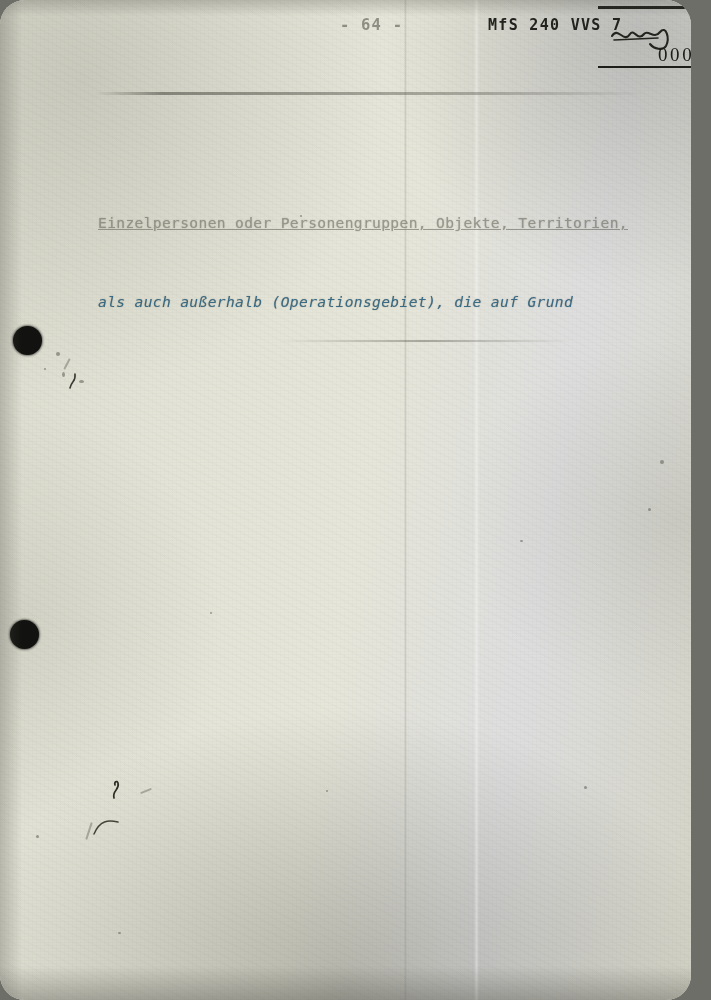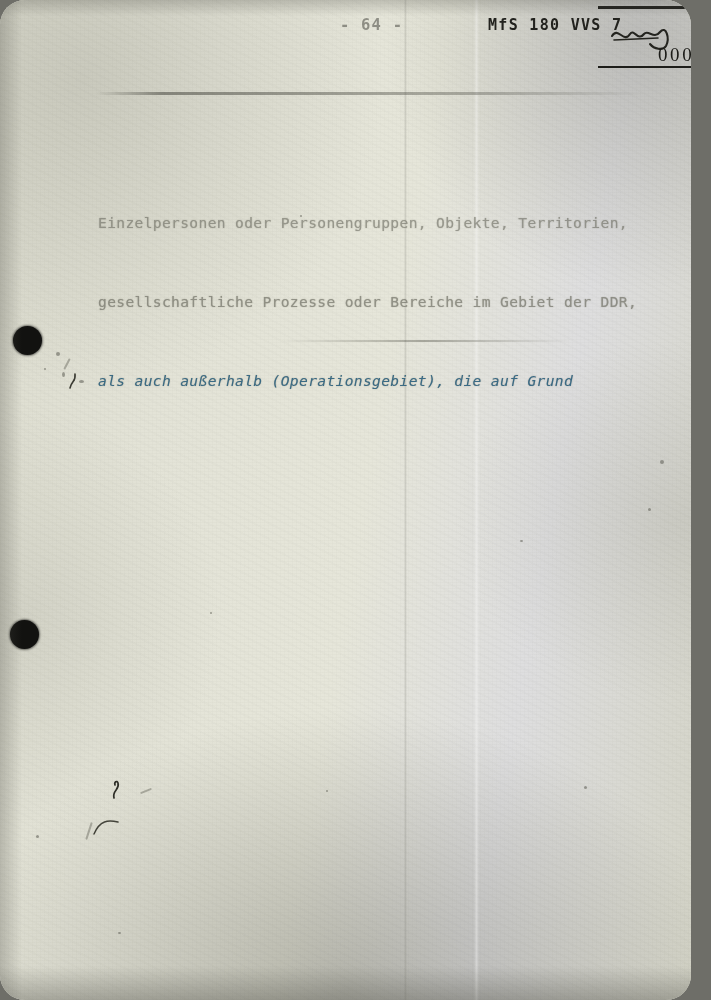--- a/index.html
+++ b/index.html
@@ -247,34 +247,33 @@
 
   <div class="smudge-strike"></div>
   <div class="smudge-strike2"></div>
 
   <div class="punch" style="left:13px;top:326px;"></div>
   <div class="punch" style="left:10px;top:620px;"></div>
 
   <div class="hdr">
     <div class="hdr-rule"></div>
     <div class="pageno">- 64 -</div>
-    <div class="reg">MfS 180 VVS 7</div>
+    <div class="reg">MfS 240 VVS 7</div>
     <div class="stampbox"></div>
     <svg class="handmark" viewBox="0 0 70 30">
       <path d="M4,14 C10,4 16,22 22,12 C26,6 30,20 36,12 C40,7 46,18 52,10 C58,3 62,16 58,24 C55,29 46,27 42,22" fill="none" stroke="#24241f" stroke-width="2.1" stroke-linecap="round"></path>
       <path d="M6,18 L50,16" fill="none" stroke="#24241f" stroke-width="1.6" stroke-linecap="round"></path>
     </svg>
     <div class="stampnum">000065</div>
   </div>
 
   <div class="body">
 
     <div class="para faded">
-      <span class="l2" style="display: block;">Einzelpersonen oder Personengruppen, Objekte, Territorien,</span>
-      <span class="l3" style="display: block;">gesellschaftliche Prozesse oder Bereiche im Gebiet der DDR,</span>
+      <span class="l2" style="display: block; text-decoration: underline;">Einzelpersonen oder Personengruppen, Objekte, Territorien,</span>
       <span class="l4" style="display: block;">als auch außerhalb (Operationsgebiet), die auf Grund</span>
     </div>
 
     <div class="gap"></div>
 
     <div class="gap"></div>
 
     
     
 

